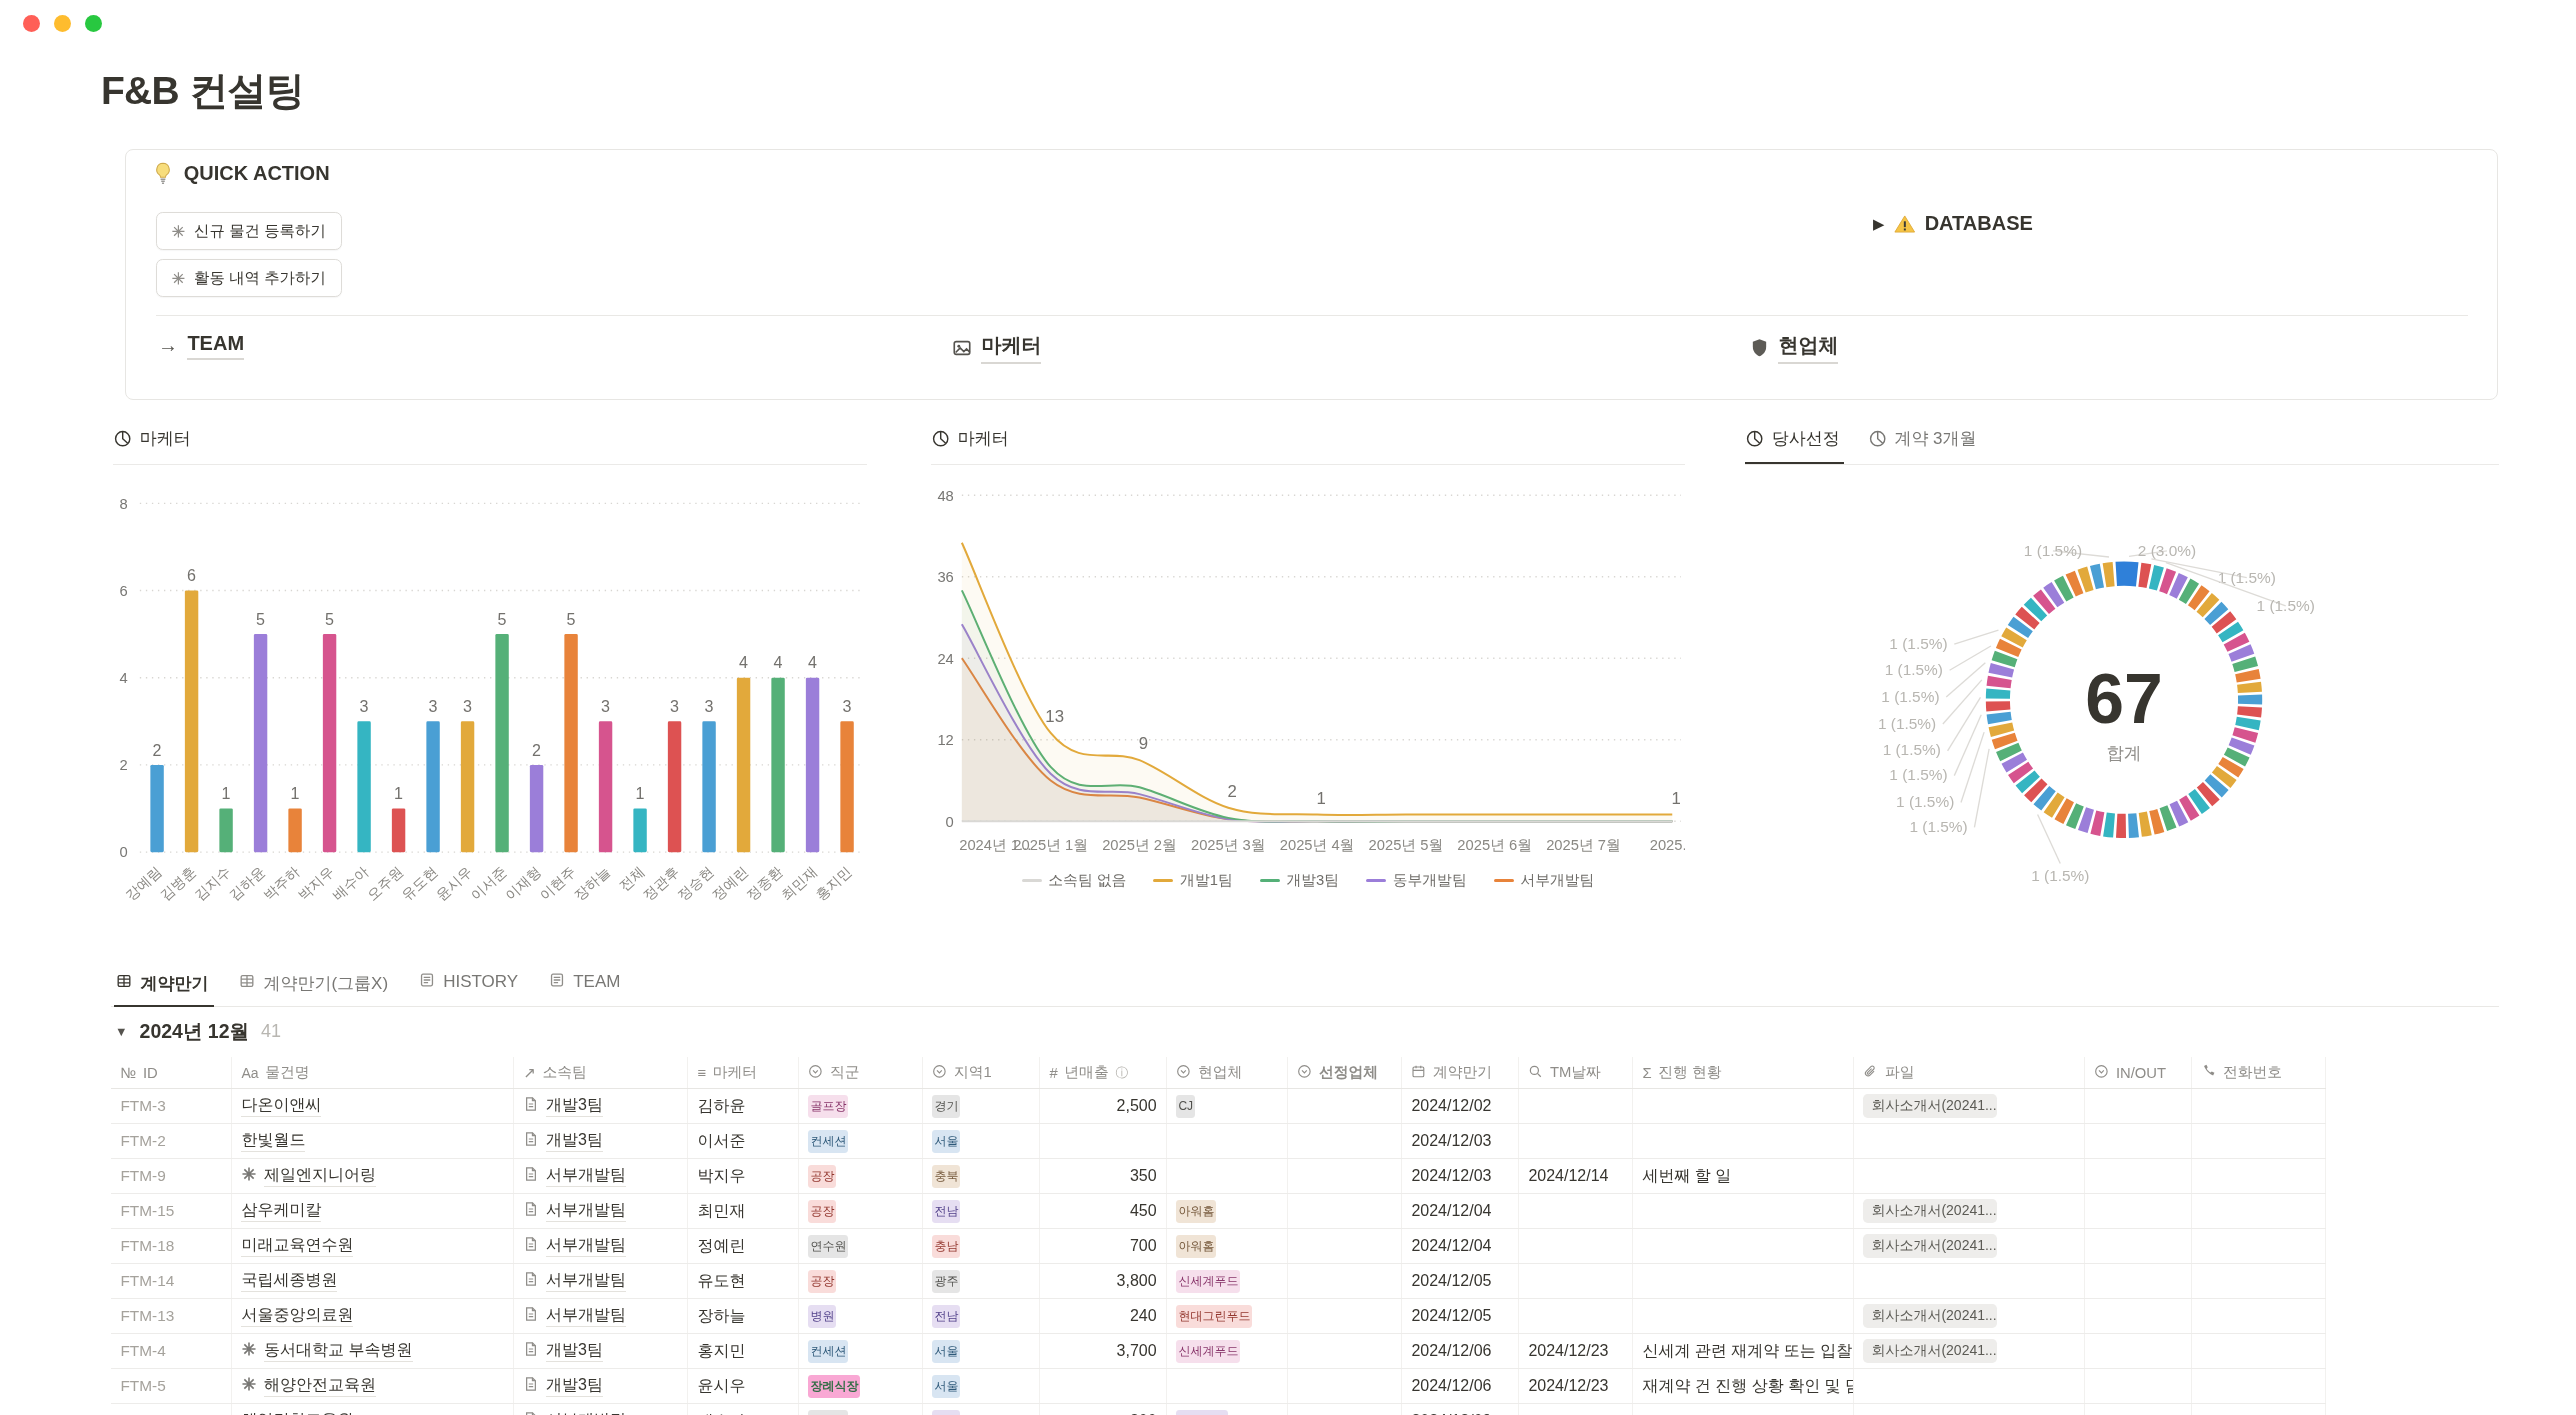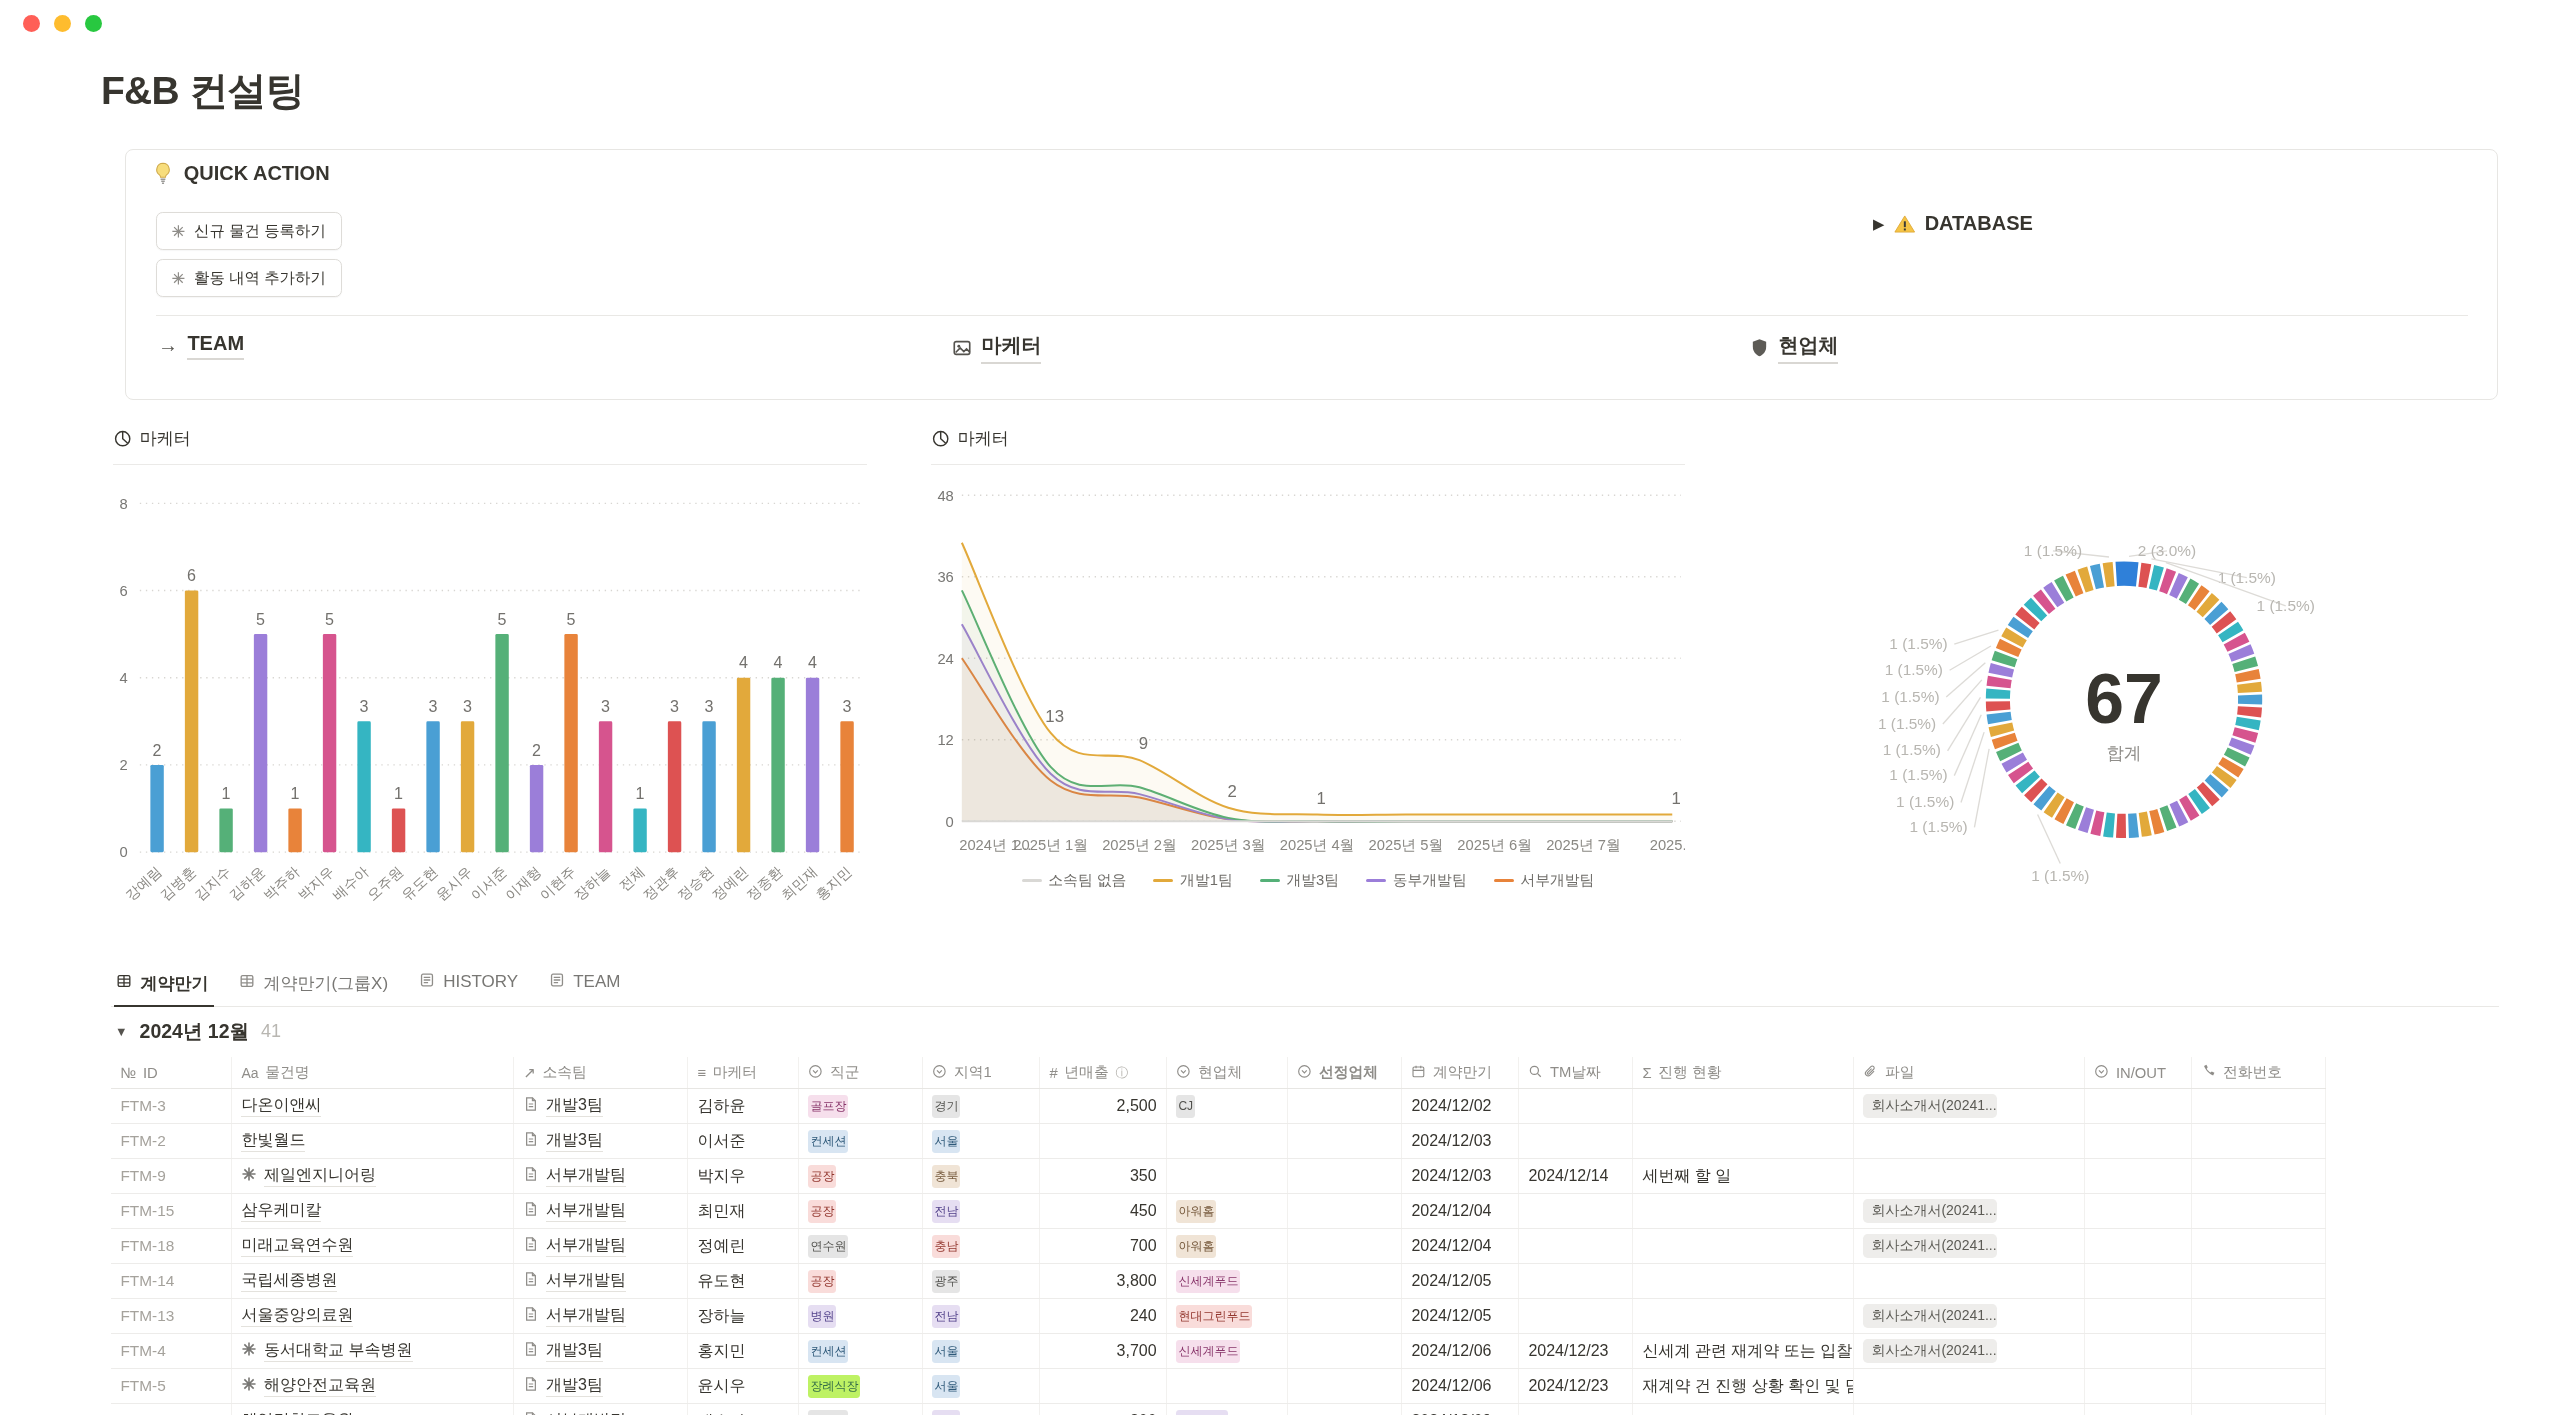--- a/index.html
+++ b/index.html
@@ -57,21 +57,21 @@
   .cell-id { color:#a5a29c; font-size:15.4px; }
   .cell-right { justify-content:flex-end; }
   .link-u { border-bottom:1.3px solid #e4e2dd; padding-bottom:0.7px; }
   .name-t { font-weight:500; }
   .badge { font-size:12px; padding:2px 2px; border-radius:3.4px; line-height:19px; }
   .bg-gray   { background:#e5e5e5; color:#50504c; }
   .bg-pink   { background:#f6dfec; color:#88356a; }
   .bg-blue   { background:#d8e5f2; color:#2f5a7a; }
   .bg-red    { background:#f9dcda; color:#93362e; }
   .bg-purple { background:#e6def2; color:#52418a; }
-  .bg-green  { background:#bef264; color:#356e48; }
+  .bg-green  { background:#f9a8d4; color:#356e48;font-weight:bold; }
   .bg-brown  { background:#f0e4d6; color:#74573a; }
   .file-chip { background:#eeedeb; color:#5c5b55; font-size:14px; padding:3.4px 8px; border-radius:4.7px;
     max-width:134px; overflow:hidden; white-space:nowrap; }
   .ic { flex:0 0 auto; }
   .char-ic { color:#8f8d89; font-size:14.8px; }
 </style>
 </head>
 <body>
 
 <div class="dots">
@@ -286,20 +286,36 @@
         <span>동부개발팀</span>
       </div>
       <div class="leg-item">
         <span class="leg-swatch" style="background: rgb(232, 131, 58);"></span>
         <span>서부개발팀</span>
       </div>
     </div>
 </div>
 
 <div class="chart-card" style="left:1745px">
+  <div class="chart-head">
+    <div class="chart-tab active">
+      <svg class="ic" width="17.4" height="17.4" viewBox="0 0 22 22">
+        <circle cx="11" cy="11" r="9" fill="none" stroke="#37352f" stroke-width="1.8"></circle>
+        <path d="M11 2.5V11l6.3 5.8" fill="none" stroke="#37352f" stroke-width="1.8"></path>
+      </svg>
+      <span>당사선정</span>
+    </div>
+    <div class="chart-tab inactive">
+      <svg class="ic" width="17.4" height="17.4" viewBox="0 0 22 22">
+        <circle cx="11" cy="11" r="9" fill="none" stroke="#787774" stroke-width="1.8"></circle>
+        <path d="M11 2.5V11l6.3 5.8" fill="none" stroke="#787774" stroke-width="1.8"></path>
+      </svg>
+      <span>계약 3개월</span>
+    </div>
+  </div>
   <svg id="donut-svg" width="754" height="470" viewBox="0 0 1124 700" style="position:absolute;top:74px;left:0">
       <line x1="542.6309088607221" y1="89.1723143911895" x2="459" y2="80" stroke="#dddbd7" stroke-width="2"></line>
       <text x="459" y="88" font-size="23" fill="#b8b6b1" text-anchor="middle">1 (1.5%)</text>
       <line x1="572.4684922943352" y1="88.13036301791351" x2="629" y2="80" stroke="#dddbd7" stroke-width="2"></line>
       <text x="629" y="88" font-size="23" fill="#b8b6b1" text-anchor="middle">2 (3.0%)</text>
       <line x1="605.8331250105806" y1="91.93178274219991" x2="748" y2="120" stroke="#dddbd7" stroke-width="2"></line>
       <text x="748" y="128" font-size="23" fill="#b8b6b1" text-anchor="middle">1 (1.5%)</text>
       <line x1="627.5675448106657" y1="97.35078222391041" x2="806" y2="162" stroke="#dddbd7" stroke-width="2"></line>
       <text x="806" y="170" font-size="23" fill="#b8b6b1" text-anchor="middle">1 (1.5%)</text>
       <line x1="377.83138267216924" y1="198.25074126728398" x2="312" y2="219" stroke="#dddbd7" stroke-width="2"></line>

